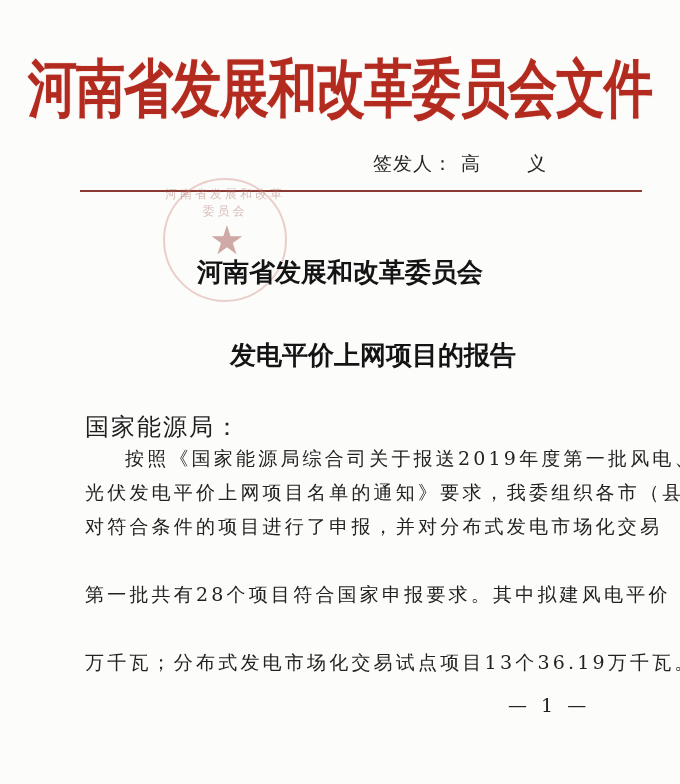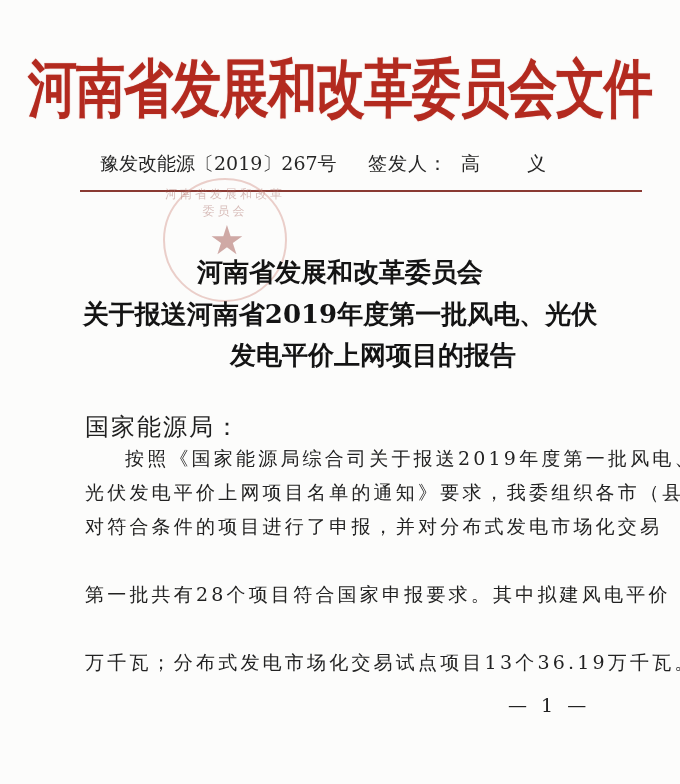--- a/index.html
+++ b/index.html
@@ -24,21 +24,21 @@
     text-shadow:0 0 1px rgba(179,42,31,0.5);
   }
   .docnum {
     position:absolute; left:100px; top:151px;
     font-size:19px; color:#262626;
   }
   .signer {
     position:absolute; right:120px; top:151px;
     font-size:19px; color:#262626; letter-spacing:1px;
   }
-  .signer .name { margin-left:13px; letter-spacing:14px; }
+  .signer .name { margin-left:8px; letter-spacing:14px; }
   .rule {
     position:absolute; left:80px; top:190px; width:562px; height:2px;
     background:#8a3a33;
   }
   .seal {
     position:absolute; left:163px; top:178px; width:124px; height:124px;
     border-radius:50%;
     border:2px solid rgba(200,120,110,0.35);
     box-sizing:border-box;
   }
@@ -68,35 +68,33 @@
     letter-spacing:4px;
   }
 </style>
 </head>
 <body>
 
 <div class="page">
 
   <div class="masthead">河南省发展和改革委员会文件</div>
 
-  <div class="docnum">豫发改能源〔2019〕267号</div>
 
   <div class="signer">
     <span>签发人：</span><span class="name">高　义</span>
   </div>
 
   <div class="rule"></div>
 
   <div class="seal">
     <div class="seal-text">河南省发展和改革委员会</div>
     <div class="seal-star">★</div>
   </div>
 
   <div class="title" style="top:259px;">河南省发展和改革委员会</div>
-  <div class="title" style="top:301px;">关于报送河南省2019年度第一批风电、光伏</div>
   <div class="title" style="top:342px;padding-left:33px;">发电平价上网项目的报告</div>
 
   <div class="salutation">国家能源局：</div>
 
   <div class="body-line indent" style="top:446px;">按照《国家能源局综合司关于报送2019年度第一批风电、</div>
   <div class="body-line" style="top:480px;">光伏发电平价上网项目名单的通知》要求，我委组织各市（县）</div>
   <div class="body-line" style="top:514px;">对符合条件的项目进行了申报，并对分布式发电市场化交易</div>
   <div class="body-line" style="top:582px;">第一批共有28个项目符合国家申报要求。其中拟建风电平价</div>
   <div class="body-line" style="top:650px;">万千瓦；分布式发电市场化交易试点项目13个36.19万千瓦。</div>
 

